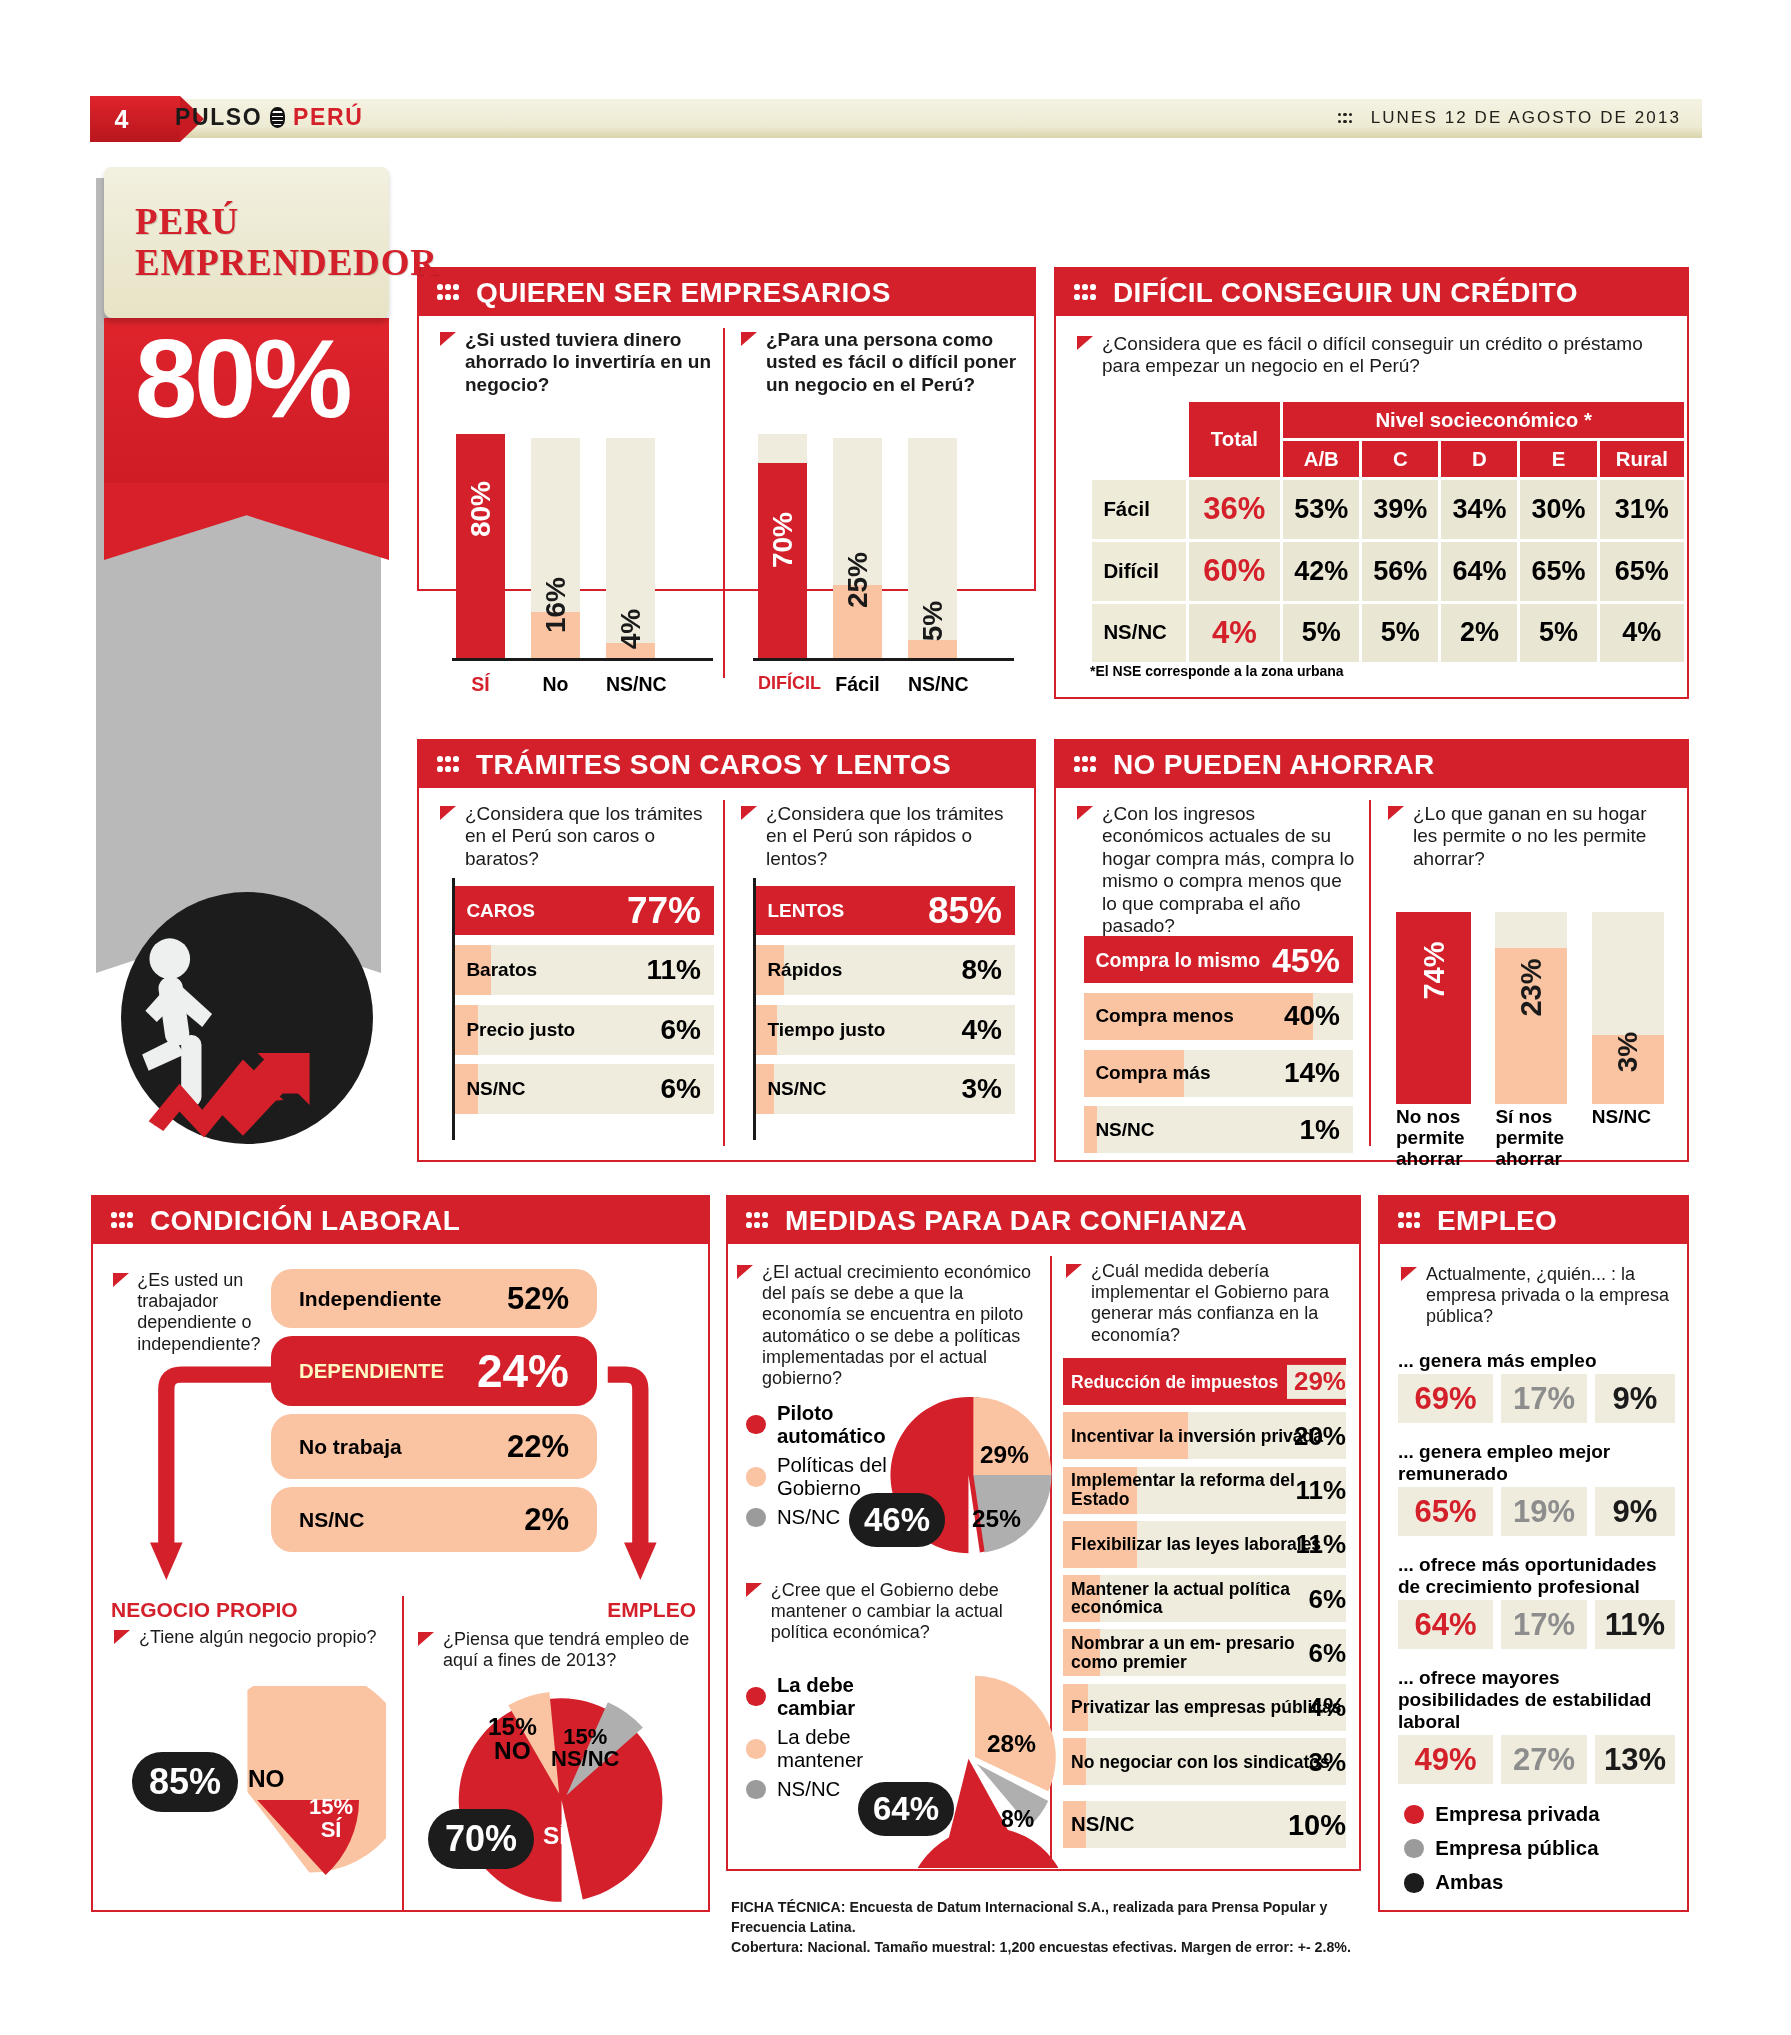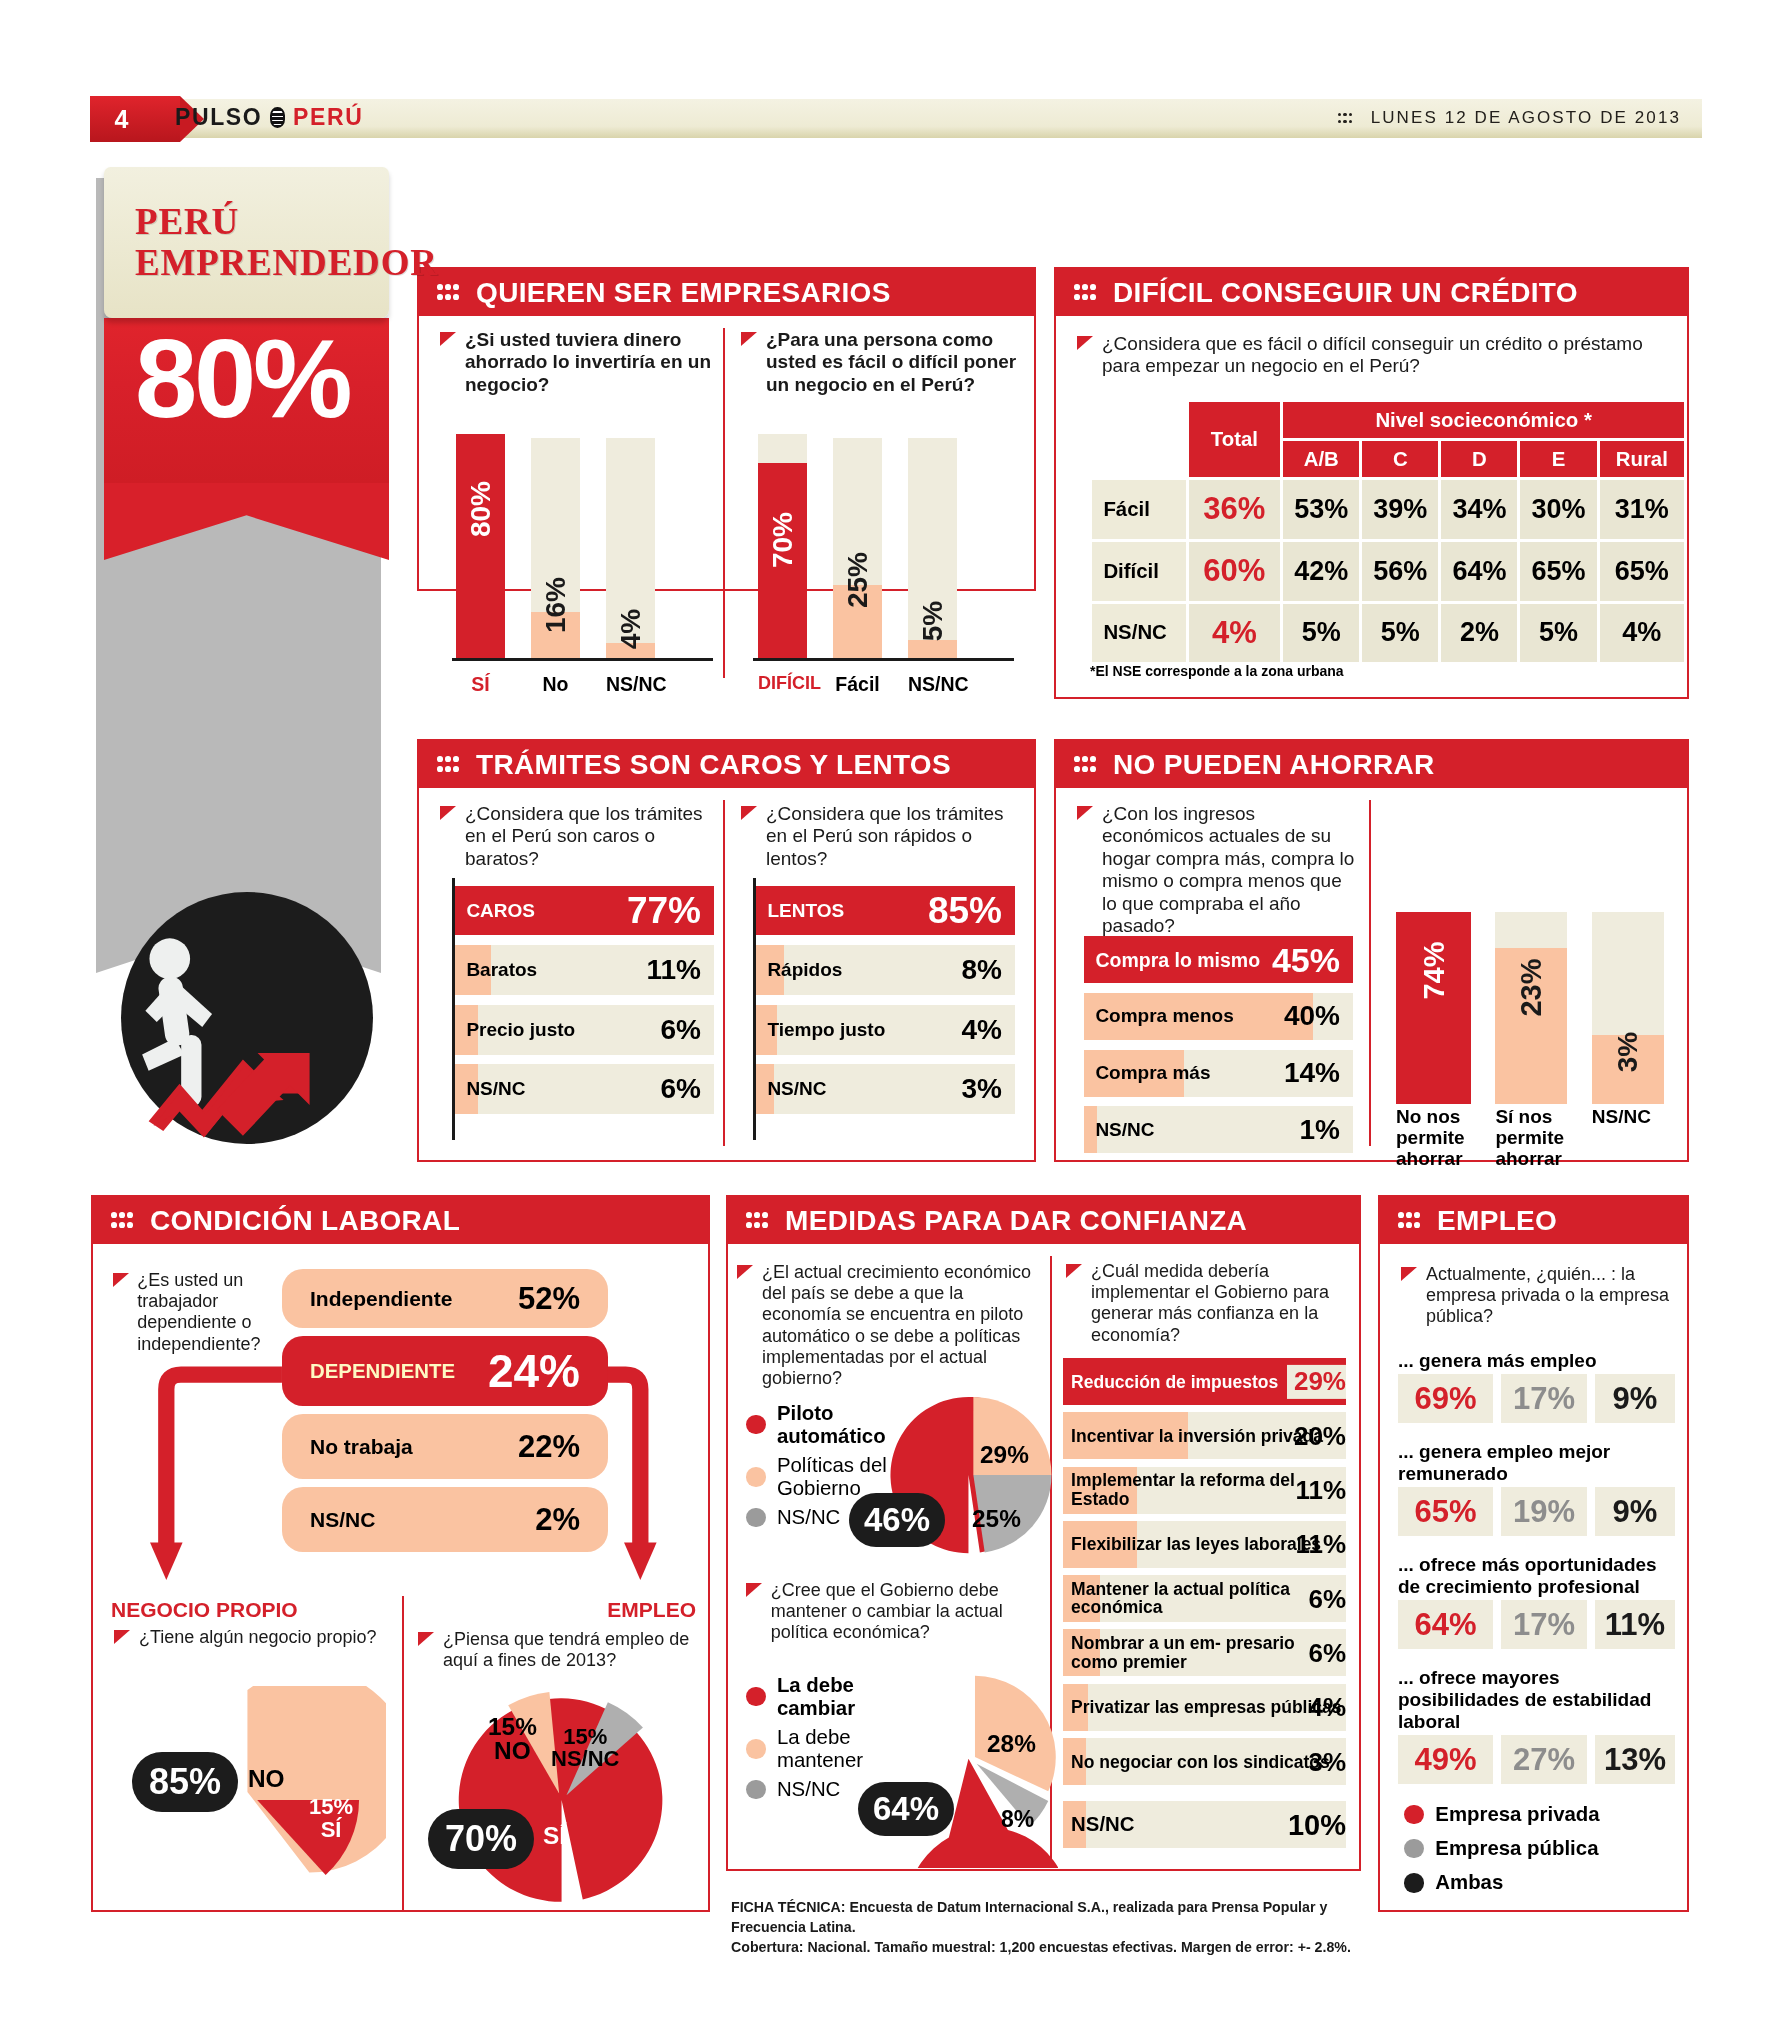--- a/index.html
+++ b/index.html
@@ -489,20 +489,23 @@
       <div class="lab">Compra más</div>
       <div class="val">14%</div>
     </div>
     <div class="hrow" style="height:47px;">
       <div class="bar" style="width:5%;"></div>
       <div class="lab">NS/NC</div>
       <div class="val">1%</div>
     </div>
   </div>
 
+  <div style="position:absolute; left:329px; top:62px; width:281px;">
+    <div class="q plain">¿Lo que ganan en su hogar les permite o no les permite ahorrar?</div>
+  </div>
   <div class="vbars" style="left:340px; top:168px; height:195px; gap:24.4px;">
     <div class="vbar-col">
       <div class="vbar-track" style="height:192px; width:75px;">
         <div class="vbar-fill hl" style="height:100%;"></div>
         <div class="vbar-val" style="color:#fff; top:42px; font-size:29px;">74%</div>
       </div>
     </div>
     <div class="vbar-col">
       <div class="vbar-track" style="height:192px; width:72px;">
         <div class="vbar-fill" style="height:81%;"></div>
@@ -533,21 +536,21 @@
         <i></i>
         <i></i>
       </span>
     <span>CONDICIÓN LABORAL</span>
   </div>
 
   <div style="position:absolute; left:16.3px; top:73px; width:175px;">
     <div class="q plain" style="font-size:18px;">¿Es usted un trabajador dependiente o independiente?</div>
   </div>
 
-  <div style="position:absolute; left:189px; top:72px; width:326px;">
+  <div style="position:absolute; left:178px; top:72px; width:326px;">
     <div class="pill">
       <div class="lab">Independiente</div>
       <div class="val">52%</div>
     </div>
     <div class="pill hl" style="height:70px;">
       <div class="lab">DEPENDIENTE</div>
       <div class="val">24%</div>
     </div>
     <div class="pill" style="height:65px;">
       <div class="lab">No trabaja</div>

